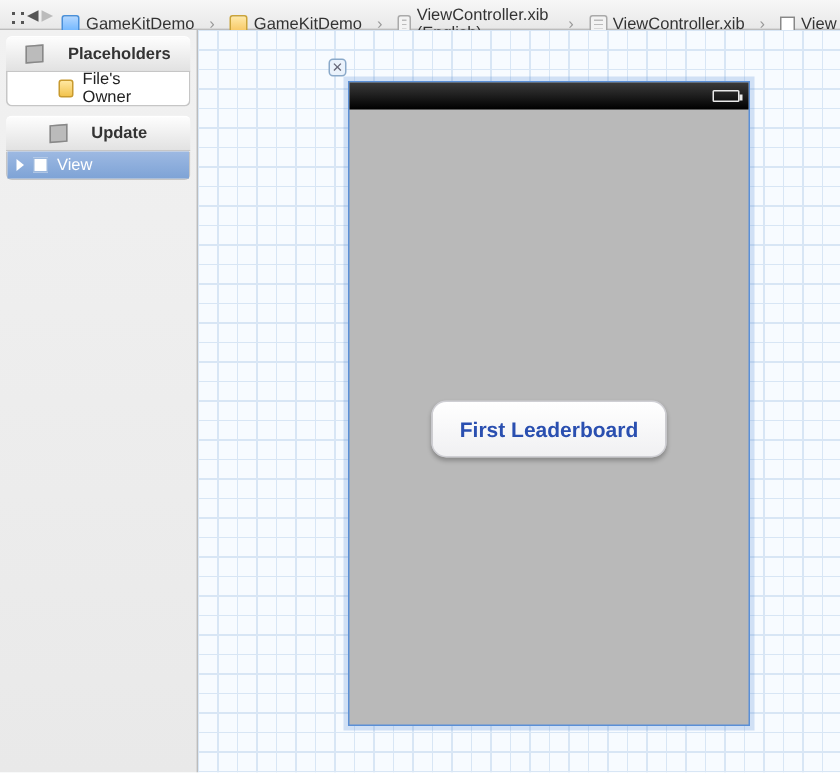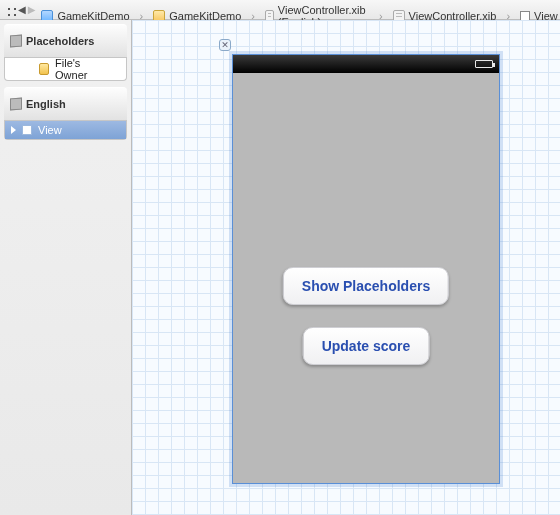--- a/index.html
+++ b/index.html
@@ -58,30 +58,31 @@
   
   .outline {
     position: absolute;
     top: 20px; left: 0;
     width: 132px;
     bottom: 0;
     background: linear-gradient(to bottom, #f1f1f1, #e9e9e9);
     border-right: 1px solid #bcbcbc;
   }
   .group-header {
-    height: 34px;
-    display: flex; align-items: center; gap: 4px;
+    height: 24px;
+    display: flex; align-items: center; gap: 16px;
     padding: 0 6px;
     background: linear-gradient(to bottom, #fdfdfd, #e2e2e2);
     border-top: 1px solid #fff;
     border-bottom: 1px solid #c6c6c6;
     font-weight: bold;
     color: #333;
     border-radius: 4px 4px 0 0;
     margin: 4px 4px 0 4px;
+    justify-content: center;
   }
   .group-body {
     background: #fff;
     border: 1px solid #c6c6c6;
     border-top: none;
     margin: 0 4px 6px 4px;
     border-radius: 0 0 4px 4px;
     padding: 2px 16px;
   }
   .row {
@@ -208,37 +209,34 @@
   </div>
   <div class="group-body">
     <div class="row">
       <span class="owner-icon"></span>
       <span>File's Owner</span>
     </div>
   </div>
 
   <div class="group-header">
     <span class="cube-icon"></span>
-    <span>English</span>
+    <span>Update</span>
   </div>
   <div class="group-body" style="padding:0;">
     <div class="row sel" style="padding-left:18px;">
       <span class="tri"></span>
       <span class="view-chip"></span>
       <span>View</span>
     </div>
   </div>
 </div>
 
 <div class="canvas">
   <div class="device">
     <div class="sel-handle">✕</div>
     <div class="statusbar">
       <span class="battery"></span>
     </div>
     <button class="ios-btn btn1">
-      <span>Show Placeholders</span>
+      <span>First Leaderboard</span>
     </button>
-    <button class="ios-btn btn2">
-      <span>Update score</span>
-    </button>
   </div>
 </div>
 
 </body></html>

